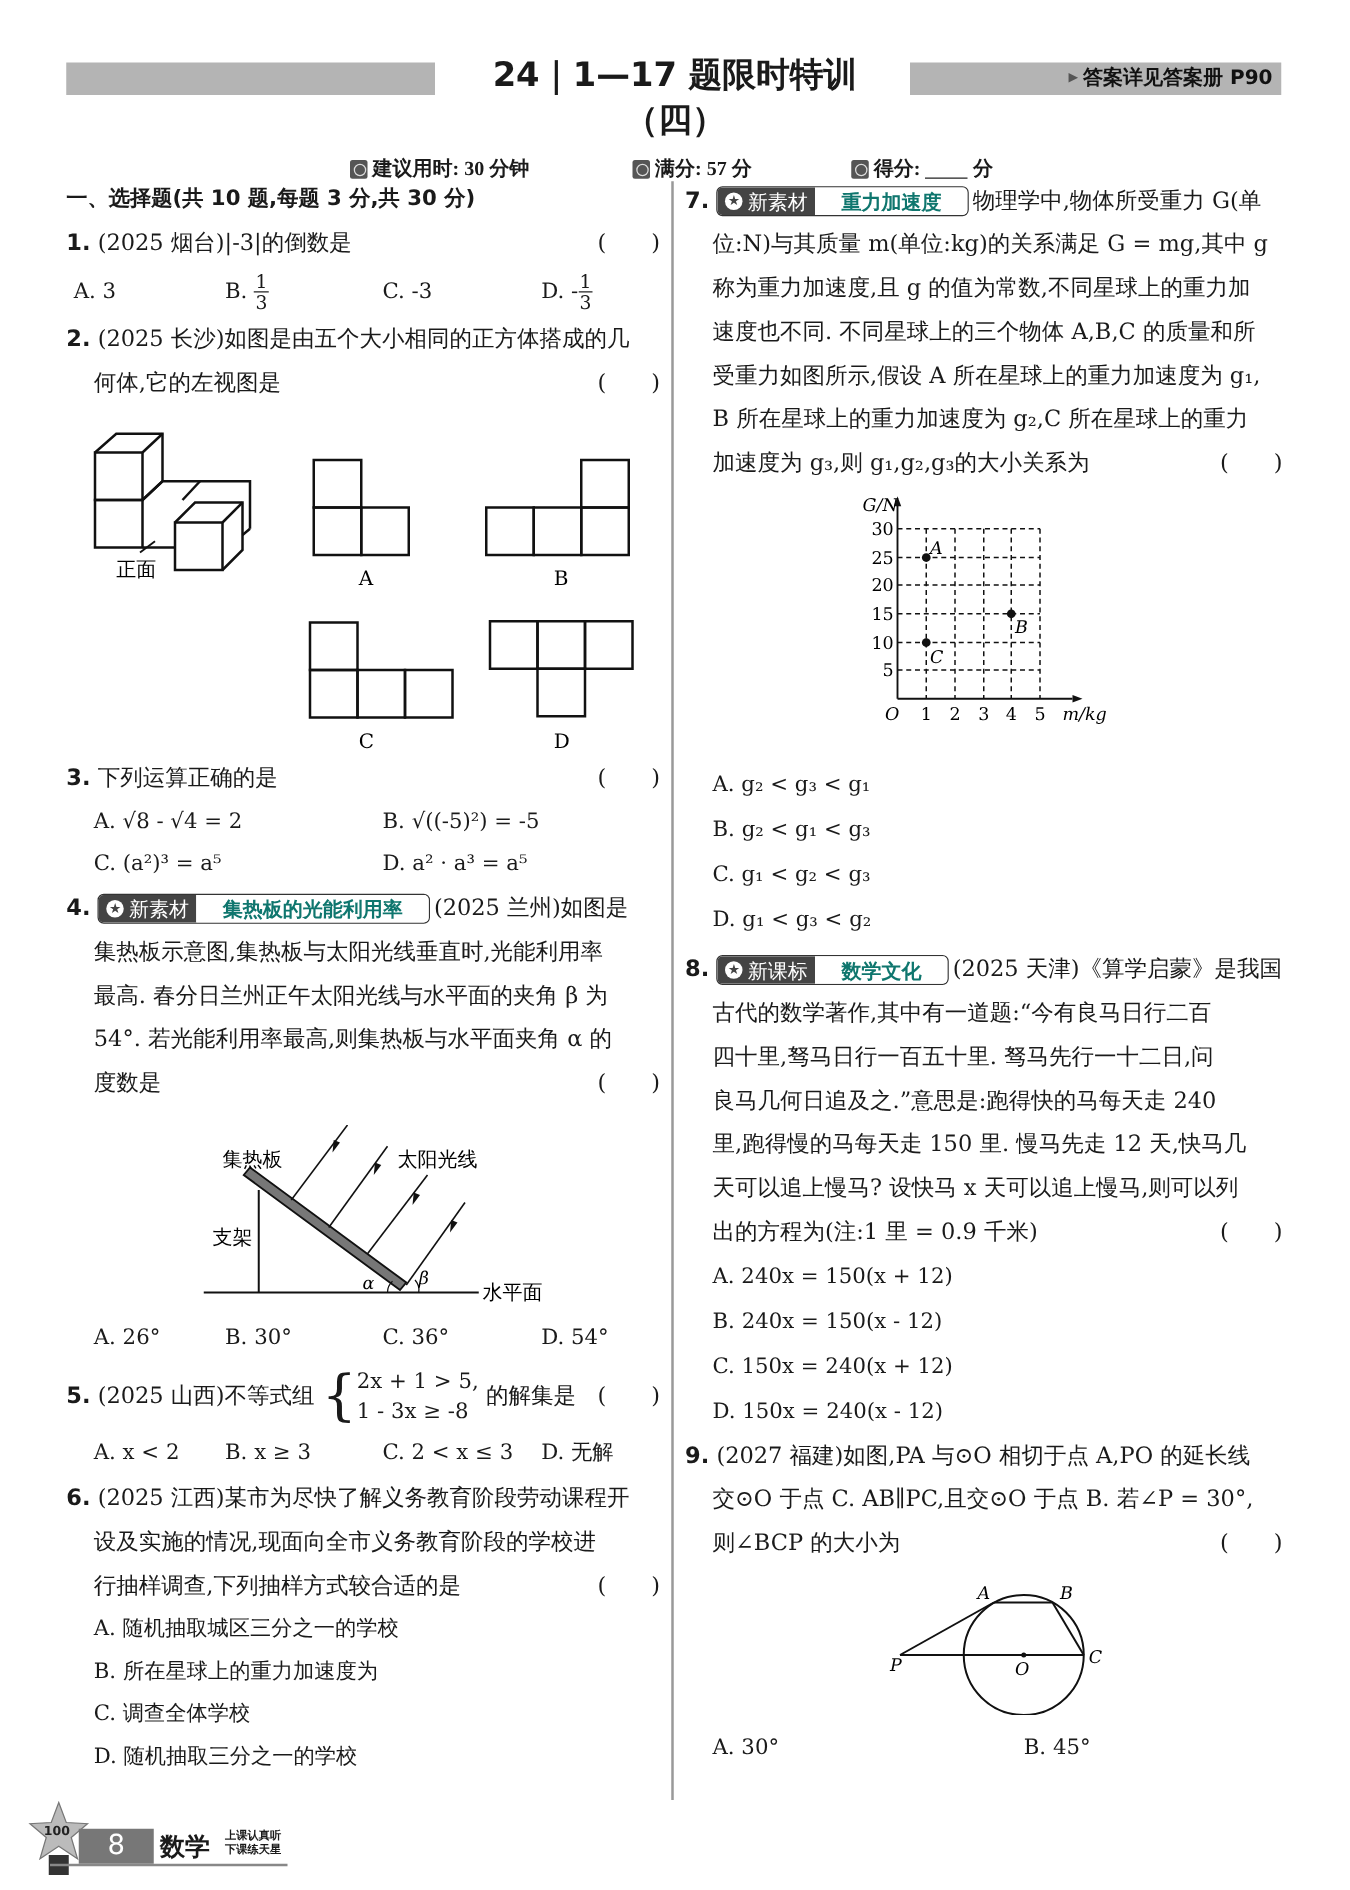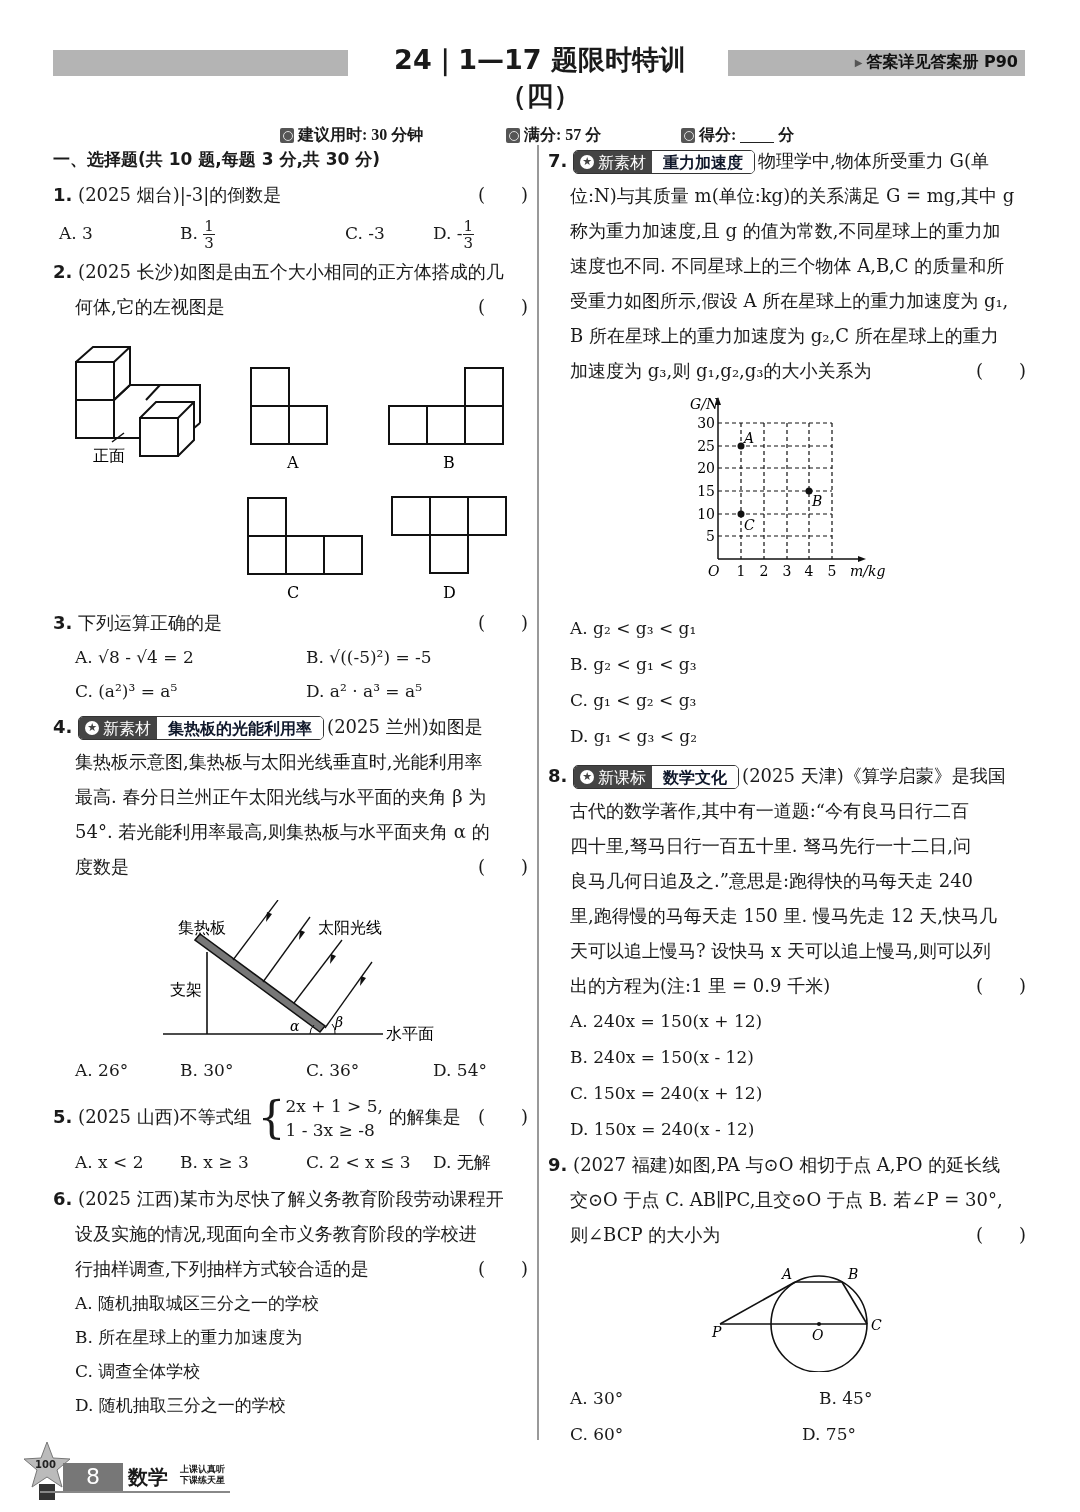--- a/index.html
+++ b/index.html
@@ -20,21 +20,21 @@
   .meta .blank { display:inline-block; width:34px; border-bottom:1.5px solid #222; height:14px; }
   
   .col-divider { left:537px; top:145px; width:2px; height:1295px; background:#999; }
   .q { font-size:18px; line-height:35px; }
   .qnum { font-family:"DejaVu Sans","Liberation Sans",sans-serif; font-weight:bold; font-size:18px; }
   .paren { position:absolute; right:0; }
   .line { position:relative; white-space:nowrap; }
   .opt { font-size:17px; }
   .tag { display:inline-flex; align-items:center; border:1.5px solid #333; border-radius:5px; height:22px; vertical-align:middle; margin-right:3px; overflow:hidden; font-family:"DejaVu Sans","Liberation Sans",sans-serif; font-size:16px; }
   .tag .dark { background:#444; color:#fff; padding:0 6px; height:100%; display:flex; align-items:center; gap:4px; }
-  .tag .light { padding:0 11px; font-weight:bold; color:#0f172a; background:#fff; }
+  .tag .light { padding:0 21px; font-weight:bold; color:#0f766e; background:#fff; }
   .star { display:inline-block; width:14px; height:14px; background:#fff; border-radius:50%; color:#444; font-size:11px; line-height:14px; text-align:center; }
   .frac { display:inline-flex; flex-direction:column; align-items:center; vertical-align:middle; line-height:16px; font-size:15px; }
   .frac .n { border-bottom:1px solid #222; padding:0 1px; }
   .footer-num { left:63px; top:1463px; width:60px; height:28px; background:#777; color:#fff; font-size:22px; text-align:center; line-height:28px; font-family:"DejaVu Sans","Liberation Sans",sans-serif; }
   .footer-line { left:40px; top:1491px; width:190px; height:1.5px; background:#888; }
   .footer-subject { left:128px; top:1464px; font-size:20px; font-weight:bold; font-family:"DejaVu Sans","Liberation Sans",sans-serif; }
   .footer-slogan { left:180px; top:1464px; font-size:9px; line-height:11px; font-family:"DejaVu Sans","Liberation Sans",sans-serif; font-weight:bold; }
 </style>
 </head>
 <body>
@@ -70,21 +70,21 @@
     <span class="qnum">1.</span>
     <span>(2025 烟台)|-3|的倒数是</span>
     <span class="paren">(　　)</span>
   </div>
   <div class="line opt" style="height:42px; line-height:42px;">
     <span class="abs" style="left:6px;">A. 3</span>
     <span class="abs" style="left:127px;"><span>B.</span> <span class="frac">
           <span class="n">1</span>
           <span>3</span>
         </span></span>
-    <span class="abs" style="left:253px;margin-left:39px;">C. -3</span>
+    <span class="abs" style="left:253px;">C. -3</span>
     <span class="abs" style="left:380px;"><span>D. -</span><span class="frac">
           <span class="n">1</span>
           <span>3</span>
         </span></span>
   </div>
 
   <div class="line">
     <span class="qnum">2.</span>
     <span>(2025 长沙)如图是由五个大小相同的正方体搭成的几</span>
   </div>
@@ -374,24 +374,20 @@
     <text x="112" y="78">O</text>
     <text x="12" y="75">P</text>
   </g>
 </svg>
 
 <div class="abs q opt" style="left:548px; top:1380px; width:478px;">
   <div class="line" style="height:36px; line-height:36px;">
     <span class="abs" style="left:22px;">A. 30°</span>
     <span class="abs" style="left:254px;margin-left:17px;">B. 45°</span>
   </div>
-  <div class="line" style="height:36px; line-height:36px;">
-    <span class="abs" style="left:22px;">C. 60°</span>
-    <span class="abs" style="left:254px;">D. 75°</span>
-  </div>
 </div>
 
 <svg class="abs" style="left:22px; top:1440px;" width="50" height="62">
   <polygon points="25,2 31,18 48,19 35,30 40,47 25,37 10,47 15,30 2,19 19,18" fill="#bbb" stroke="#777" stroke-width="1"></polygon>
   <text x="13" y="28" font-size="10" font-weight="bold" font-family="DejaVu Sans, sans-serif" fill="#222">100</text>
   <rect x="17" y="44" width="16" height="16" fill="#333"></rect>
 </svg>
 <div class="abs footer-num">8</div>
 <div class="abs footer-line"></div>
 <div class="abs footer-subject">数学</div>

